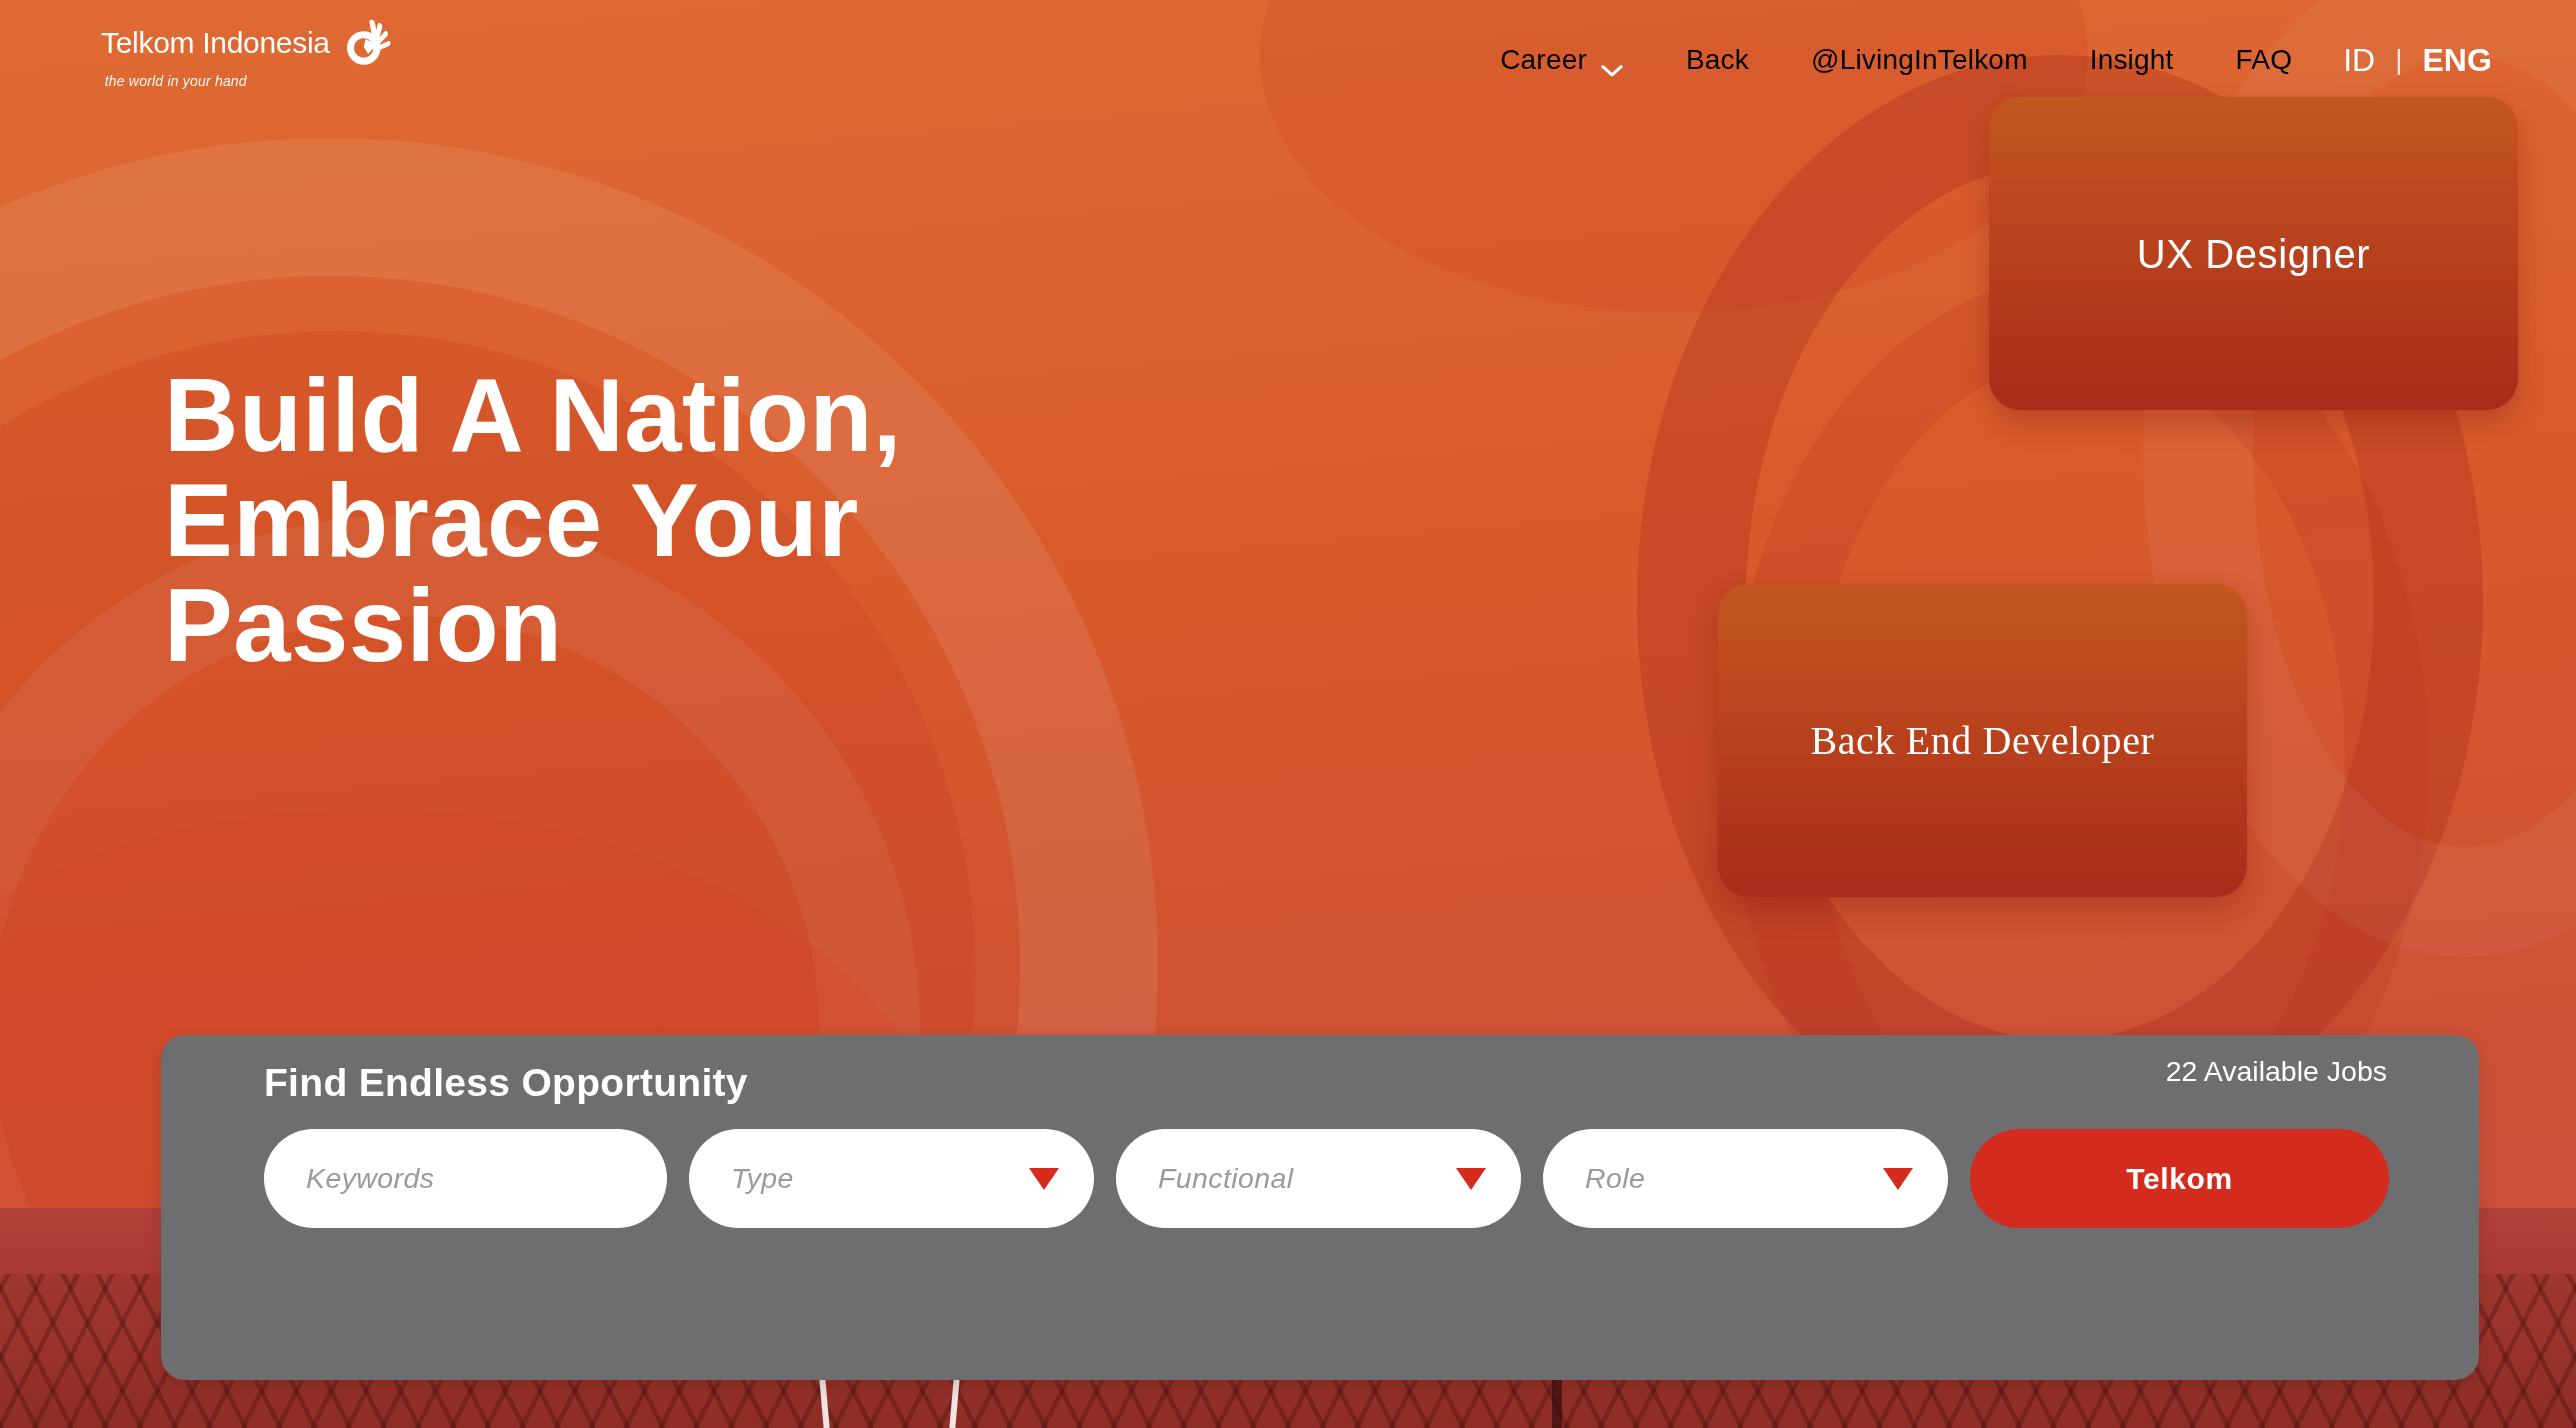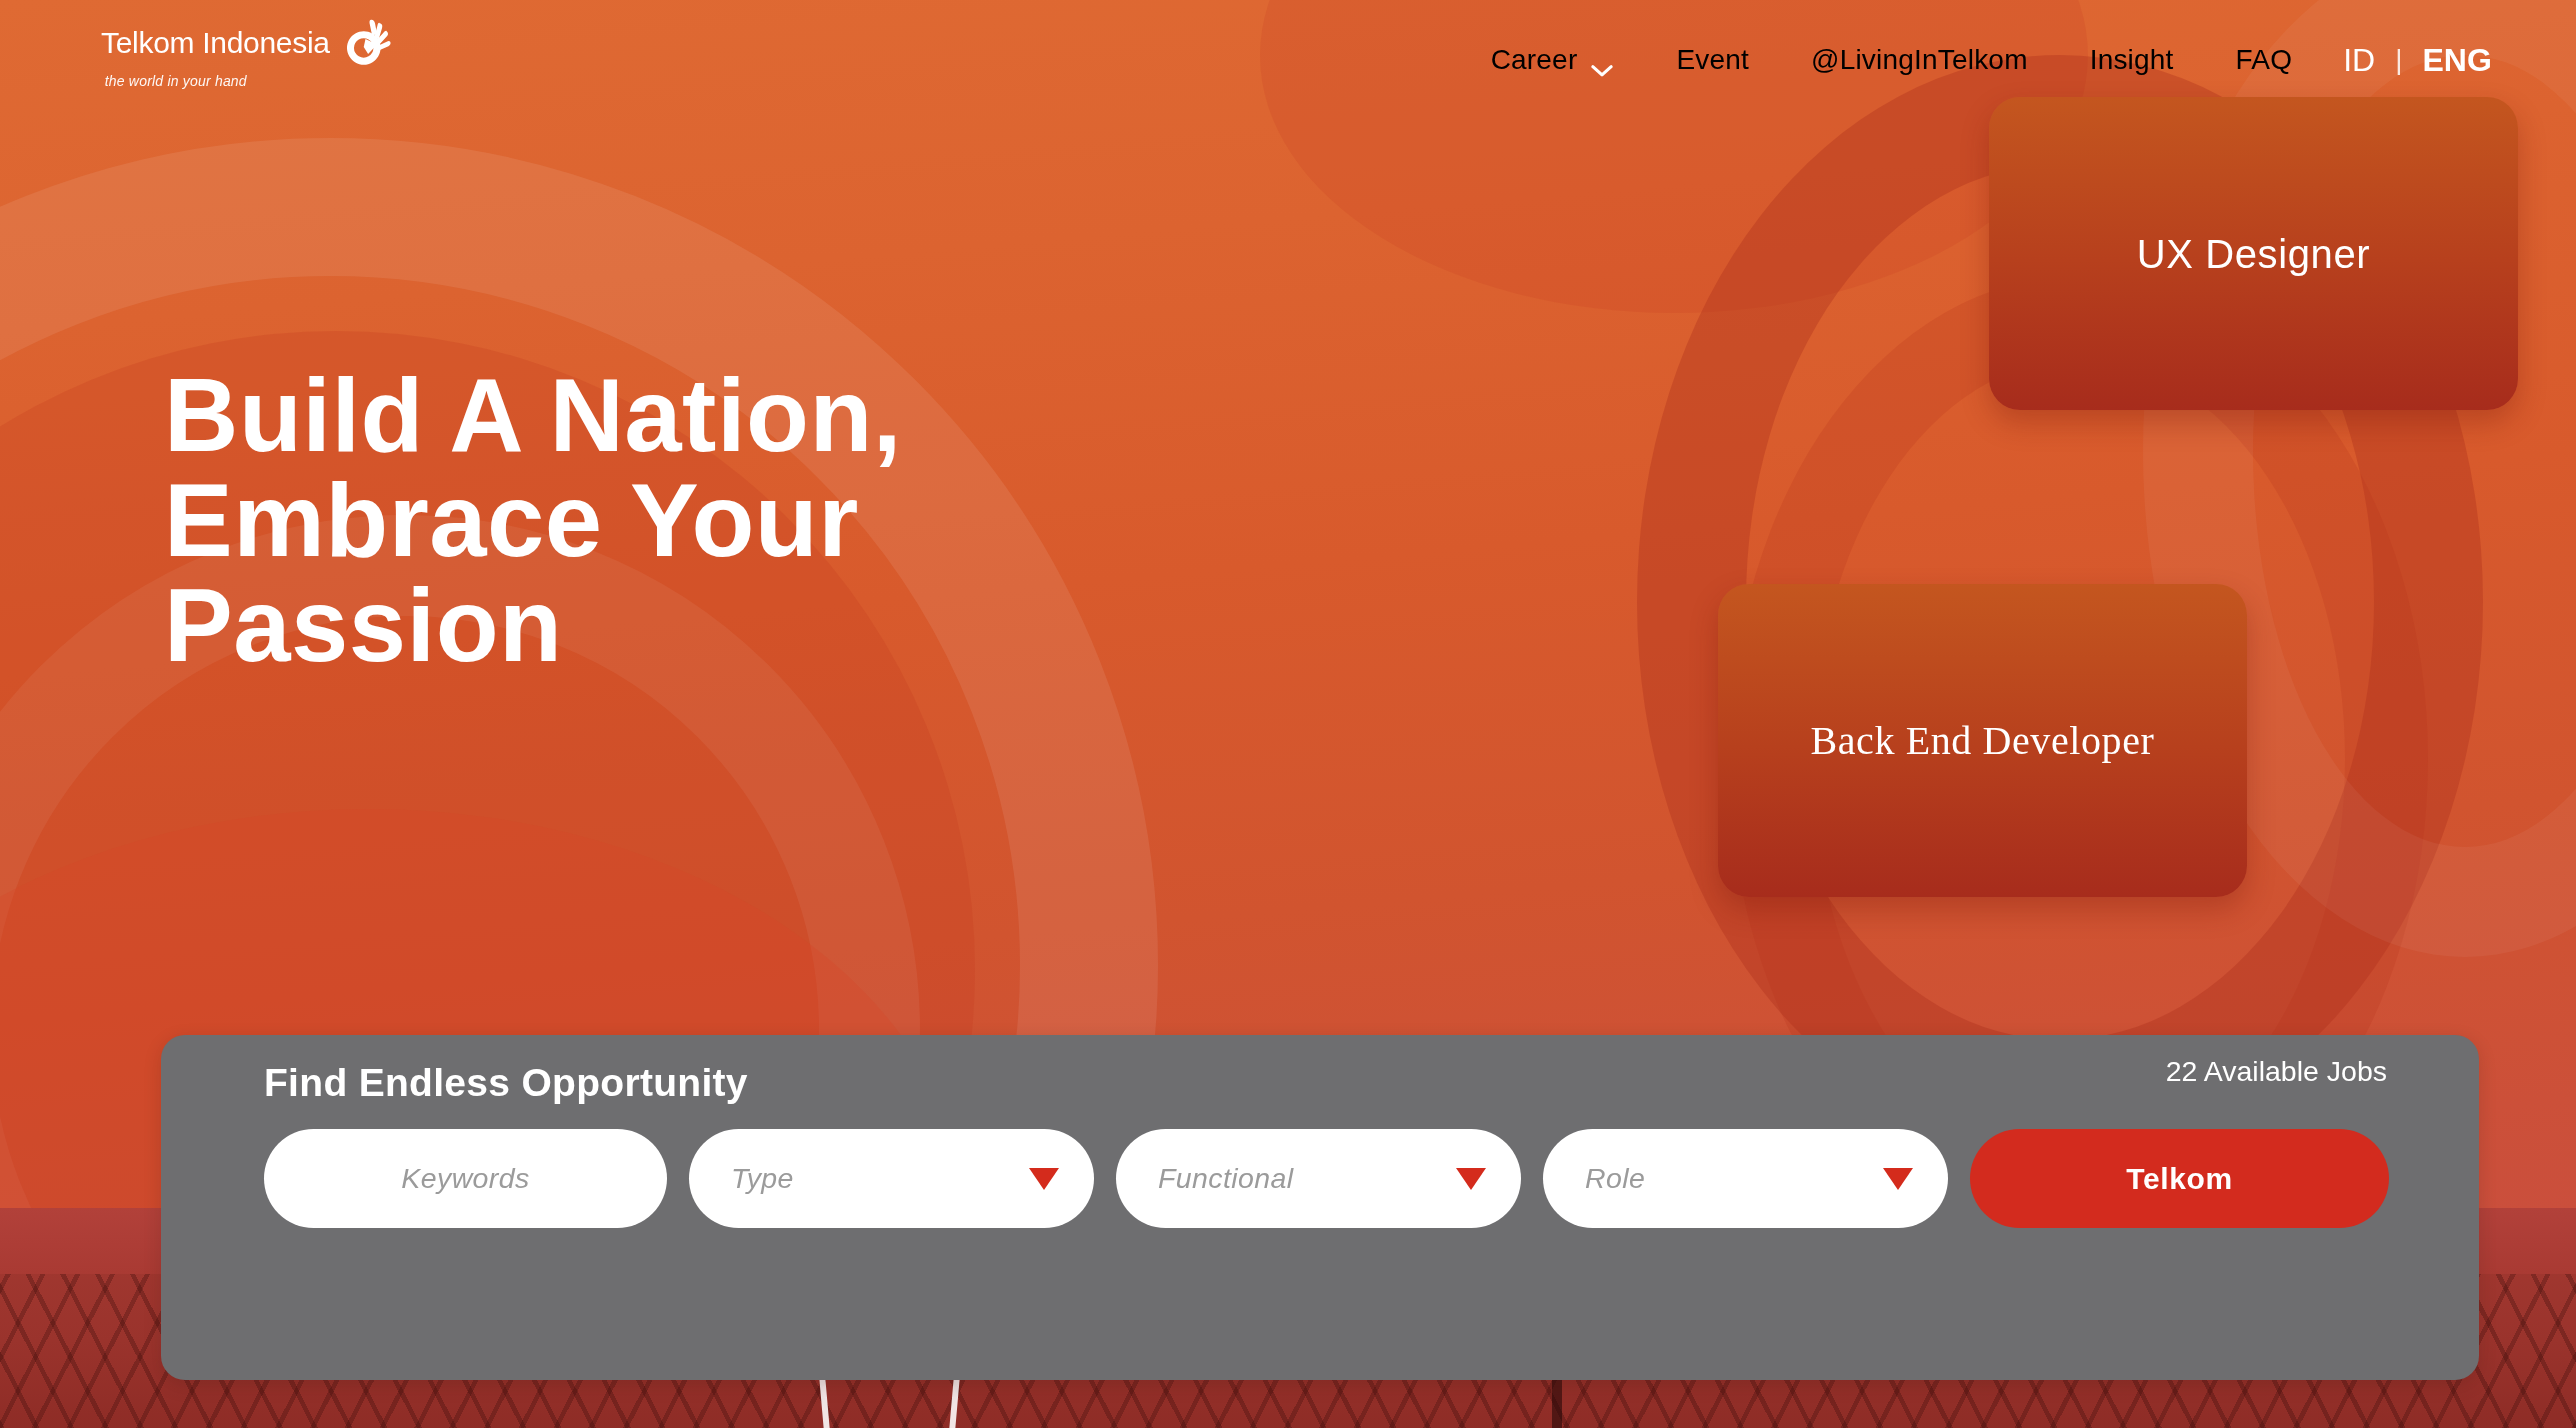--- a/index.html
+++ b/index.html
@@ -269,21 +269,21 @@
     position:relative;
     height:99px;
     background:#ffffff;
     border-radius:53px;
     display:flex;
     align-items:center;
     padding:0 42px;
     cursor:text;
   }
   .field.select { cursor:pointer; padding-right:68px; }
-  .field-kw   { width:403px;justify-content:center; }
+  .field-kw   { width:403px; }
   .field-type { width:405px; }
   .field-func { width:405px; }
   .field-role { width:405px; }
   .ph {
     color:#9b9b9b;
     font-size:28.5px;
     font-style:italic;
     letter-spacing:0.4px;
     white-space:nowrap;
   }
@@ -358,21 +358,21 @@
       <div class="nav-item">
         <span>Career</span>
         <span class="chev">
           <svg viewBox="0 0 26 16" width="24" height="14.7" aria-hidden="true">
             <path d="M3 4 L13 13 L23 4" fill="none" stroke="#ffffff" stroke-width="3.4" stroke-linecap="round" stroke-linejoin="round"></path>
           </svg>
         </span>
       </div>
 
       <div class="nav-item">
-        <span>Event</span>
+        <span>Back</span>
       </div>
 
       <div class="nav-item">
         <span>@LivingInTelkom</span>
       </div>
 
       <div class="nav-item">
         <span>Insight</span>
       </div>
 

